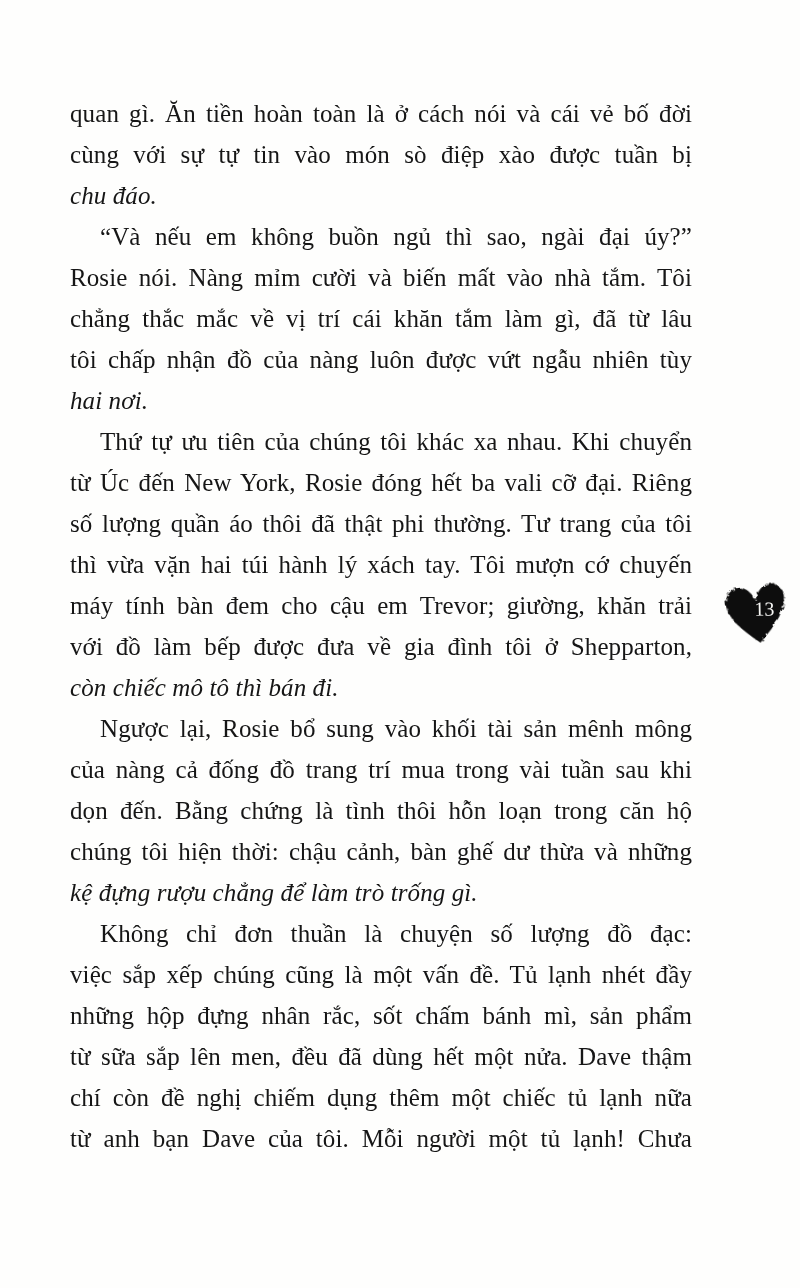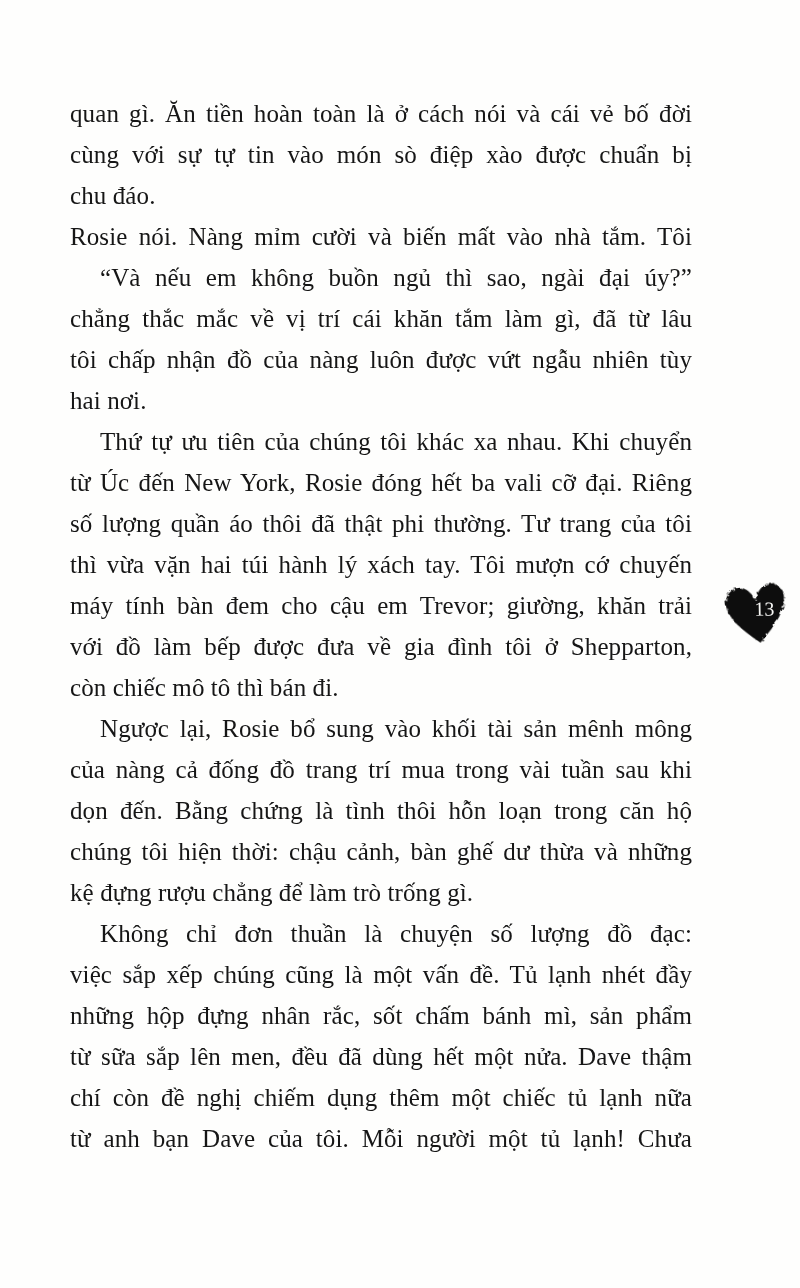--- a/index.html
+++ b/index.html
@@ -30,20 +30,21 @@
     line-height: 41px;
     text-align: justify;
     text-align-last: justify;
     letter-spacing: 0.1px;
   }
   .line.indent {
     padding-left: 30px;
   }
   .line.end {
     text-align-last: left;
+    font-style: italic;
   }
   .page-marker {
     position: absolute;
     left: 719px;
     top: 574px;
     width: 74px;
     height: 76px;
   }
   .page-marker svg {
     width: 100%;
@@ -56,24 +57,24 @@
     fill: #f6f6f4;
   }
 </style>
 </head>
 <body>
 
 <div class="page">
 
   <div class="text-block" id="text-block">
       <div class="line">quan gì. Ăn tiền hoàn toàn là ở cách nói và cái vẻ bố đời</div>
-      <div class="line">cùng với sự tự tin vào món sò điệp xào được chuẩn bị</div>
+      <div class="line">cùng với sự tự tin vào món sò điệp xào được tuần bị</div>
       <div class="line end">chu đáo.</div>
+      <div class="line indent">“Và nếu em không buồn ngủ thì sao, ngài đại úy?”</div>
       <div class="line">Rosie nói. Nàng mỉm cười và biến mất vào nhà tắm. Tôi</div>
-      <div class="line indent">“Và nếu em không buồn ngủ thì sao, ngài đại úy?”</div>
       <div class="line">chẳng thắc mắc về vị trí cái khăn tắm làm gì, đã từ lâu</div>
       <div class="line">tôi chấp nhận đồ của nàng luôn được vứt ngẫu nhiên tùy</div>
       <div class="line end">hai nơi.</div>
       <div class="line indent">Thứ tự ưu tiên của chúng tôi khác xa nhau. Khi chuyển</div>
       <div class="line">từ Úc đến New York, Rosie đóng hết ba vali cỡ đại. Riêng</div>
       <div class="line">số lượng quần áo thôi đã thật phi thường. Tư trang của tôi</div>
       <div class="line">thì vừa vặn hai túi hành lý xách tay. Tôi mượn cớ chuyến</div>
       <div class="line">máy tính bàn đem cho cậu em Trevor; giường, khăn trải</div>
       <div class="line">với đồ làm bếp được đưa về gia đình tôi ở Shepparton,</div>
       <div class="line end">còn chiếc mô tô thì bán đi.</div>

